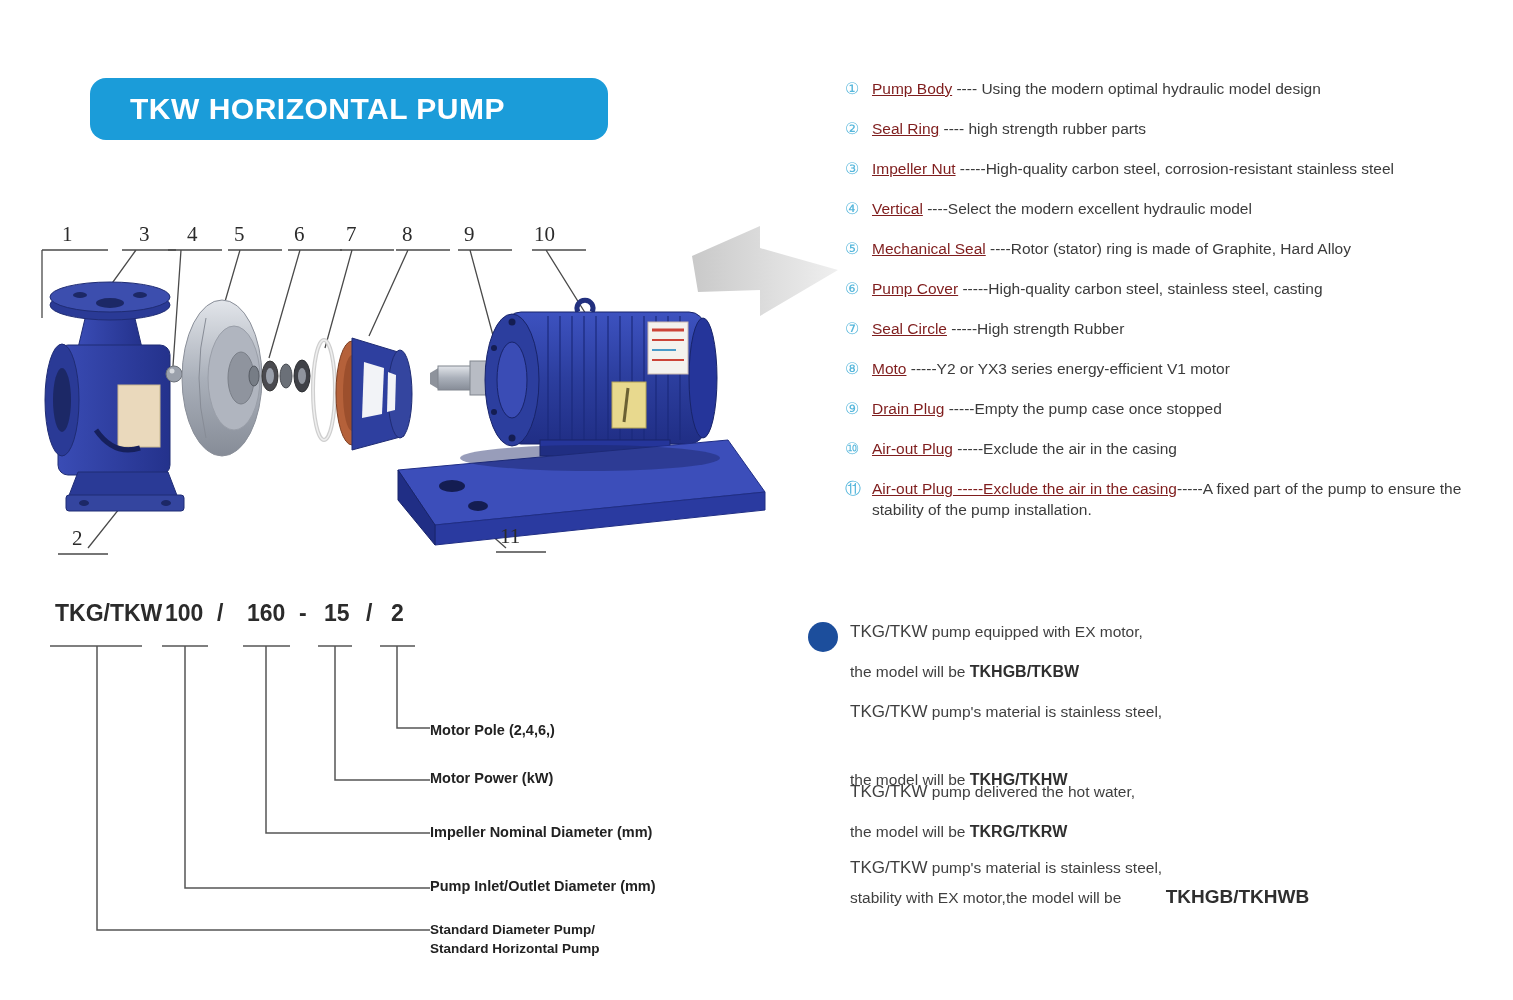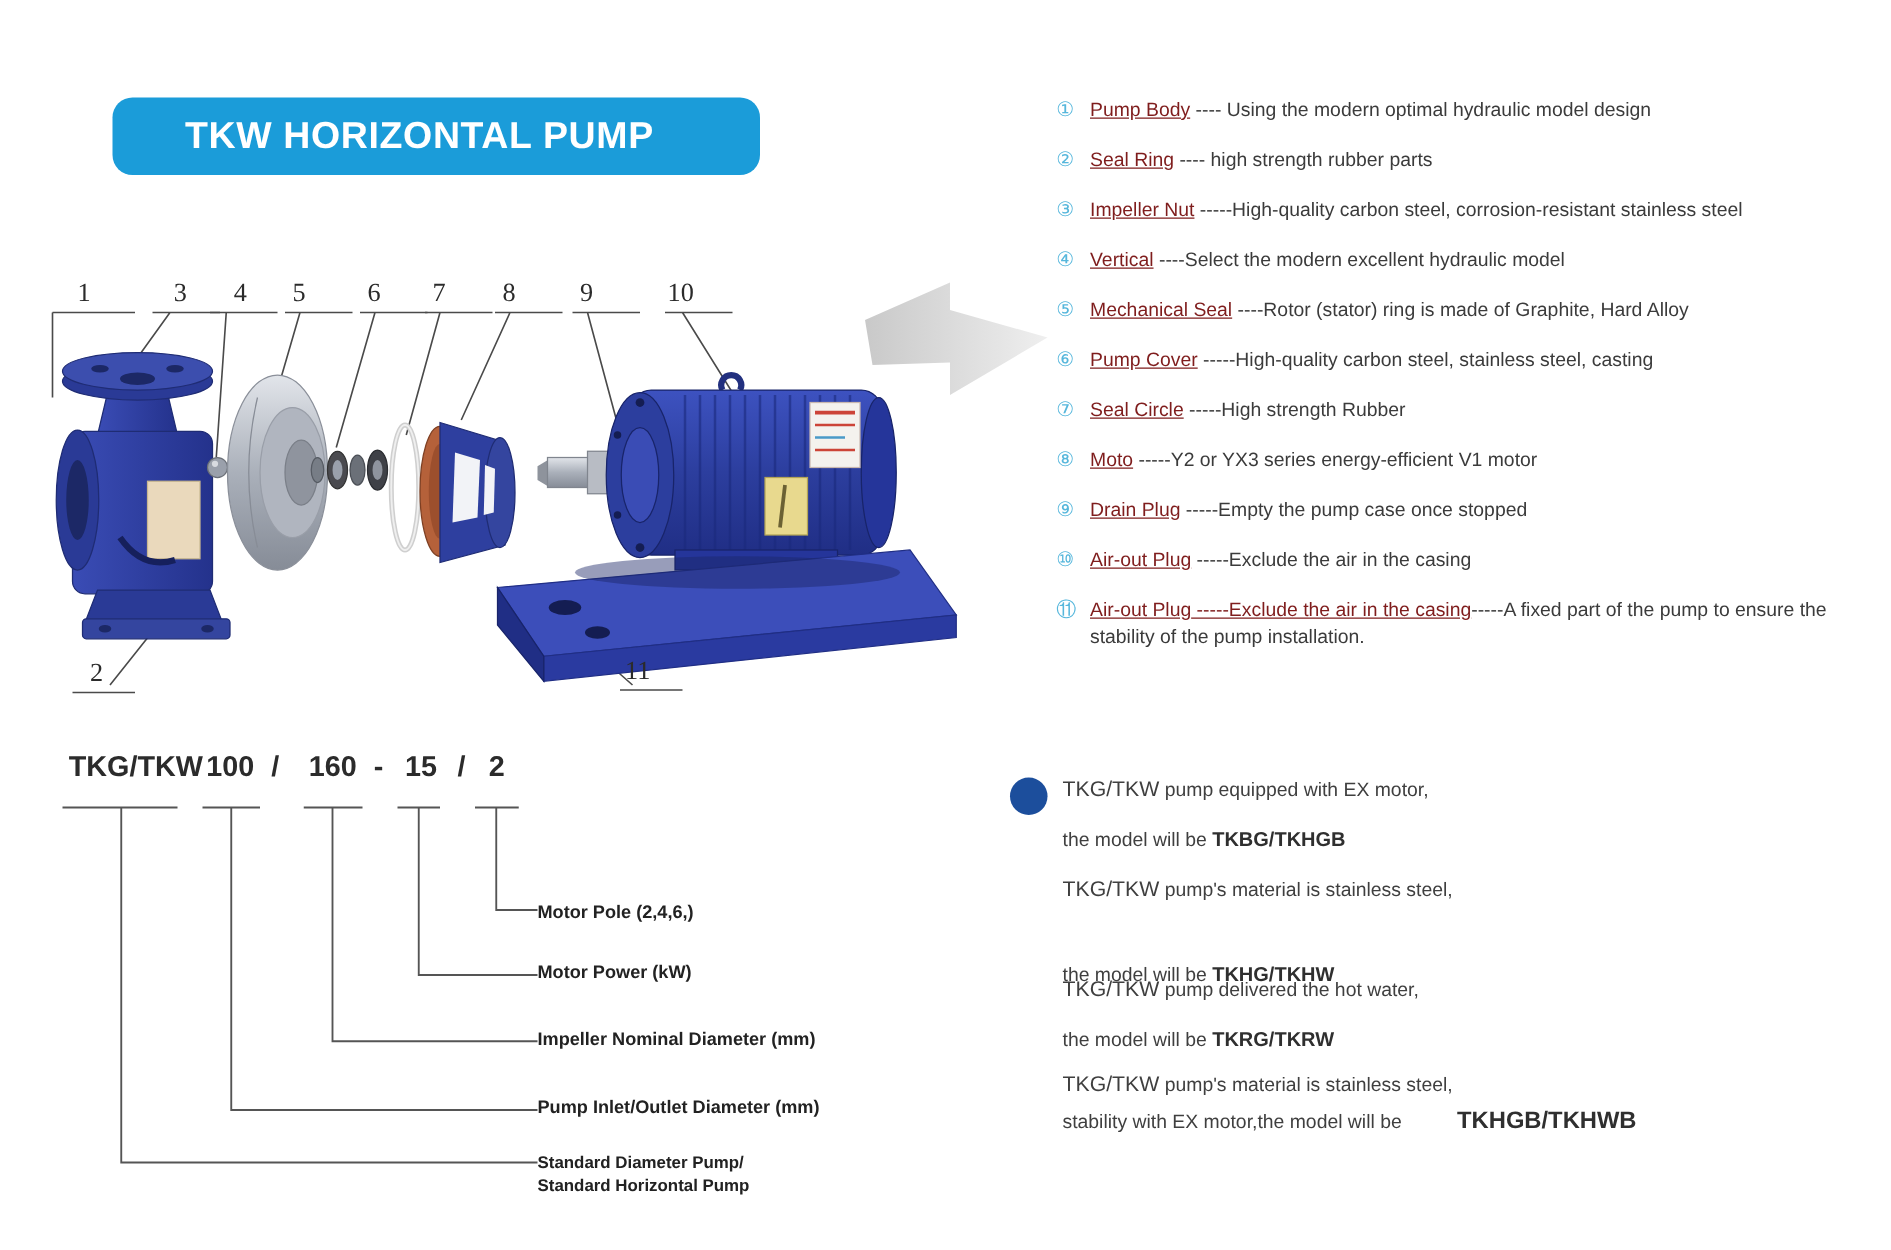--- a/index.html
+++ b/index.html
@@ -3,21 +3,21 @@
 <meta charset="utf-8">
 <style>
   * { margin:0; padding:0; box-sizing:border-box; }
   html,body { background:#ffffff; }
   body { font-family:"Liberation Sans", sans-serif; color:#3b3b3b; }
   #page { position:relative; width:1513px; height:1000px; background:#fff; overflow:hidden; }
 
   
   .banner { position:absolute; left:90px; top:78px; width:518px; height:62px;
     background:#1b9cd9; border-radius:16px; display:flex; align-items:center;
-    padding-left:58px; }
+    padding-left:40px; }
   .banner span { color:#fff; font-size:30px; font-weight:bold; letter-spacing:.5px; }
 
   
   #diagram-svg { position:absolute; left:0; top:0; }
   .co { position:absolute; font-family:"Liberation Serif", serif; font-size:21px;
     color:#2b2b2b; }
 
   
   .parts { position:absolute; left:845px; top:0; width:652px; }
   .part-item { position:absolute; left:0; padding-left:27px; font-size:15.5px;
@@ -258,21 +258,21 @@
   <span class="code-label cl-imp">Impeller Nominal Diameter (mm)</span>
   <span class="code-label cl-inlet">Pump Inlet/Outlet Diameter (mm)</span>
   <span class="code-label cl-std">
     <span>Standard Diameter Pump/</span><br>
     <span>Standard  Horizontal Pump</span>
   </span>
 
   <div class="variants">
     <div class="bullet"></div>
     <div class="v-line vt0"><span class="v-lead">TKG/TKW</span><span class="v-text"> pump equipped with EX motor,</span><span class="v-model"></span></div>
-    <div class="v-line vt1"><span class="v-lead"></span><span class="v-text">the model will be </span><span class="v-model">TKBG/TKHGB</span></div>
+    <div class="v-line vt1"><span class="v-lead"></span><span class="v-text">the model will be </span><span class="v-model">TKHGB/TKBW</span></div>
     <div class="v-line vt2"><span class="v-lead">TKG/TKW</span><span class="v-text"> pump's material is stainless steel,</span><span class="v-model"></span></div>
     <div class="v-line vt3"><span class="v-lead"></span><span class="v-text">the model will be </span><span class="v-model">TKHG/TKHW</span></div>
     <div class="v-line vt4"><span class="v-lead">TKG/TKW</span><span class="v-text"> pump delivered the hot water,</span><span class="v-model"></span></div>
     <div class="v-line vt5"><span class="v-lead"></span><span class="v-text">the model will be </span><span class="v-model">TKRG/TKRW</span></div>
     <div class="v-line vt6"><span class="v-lead">TKG/TKW</span><span class="v-text"> pump's material is stainless steel,</span><span class="v-model"></span></div>
     <div class="v-line vt7"><span class="v-lead"></span><span class="v-text">stability with EX motor,the model will be </span><span class="v-model">TKHGB/TKHWB</span></div>
   </div>
 
 </div>
 

